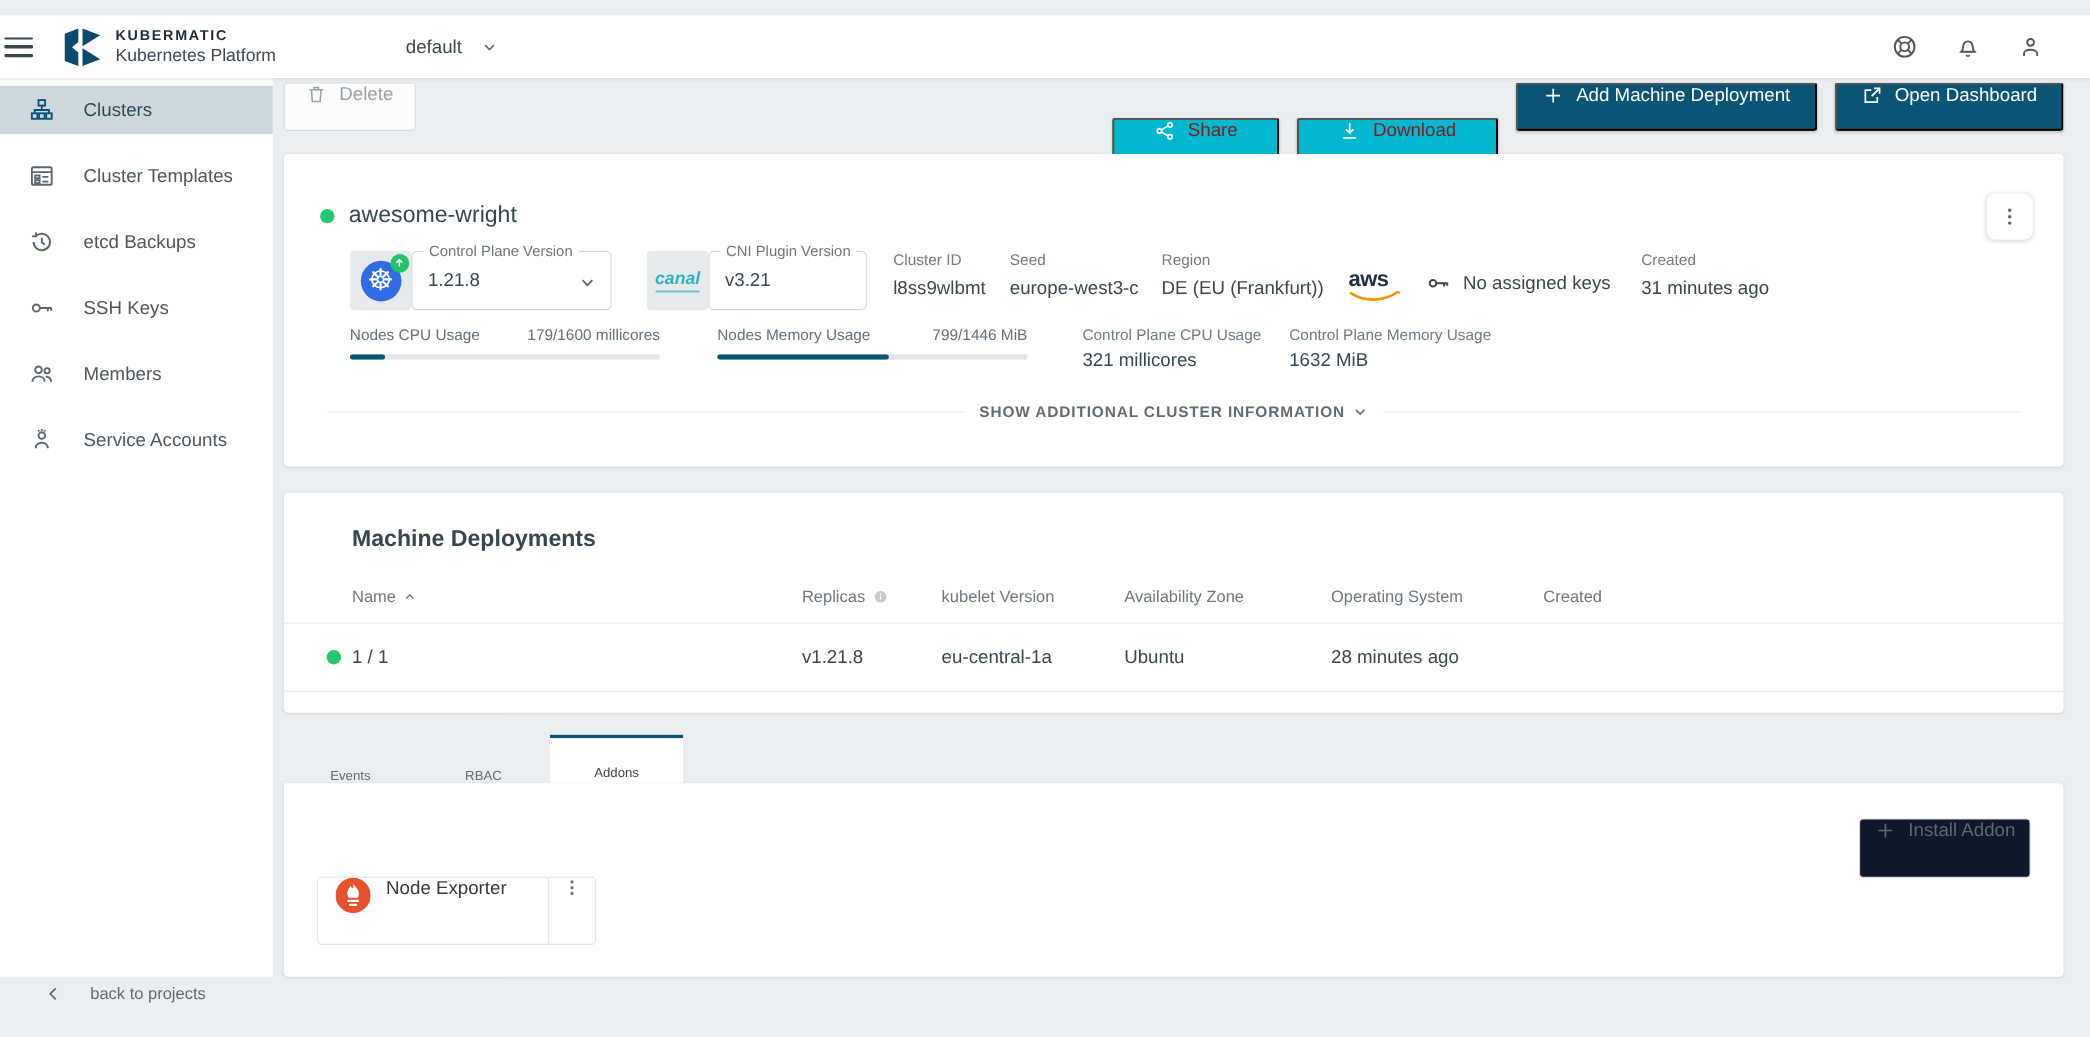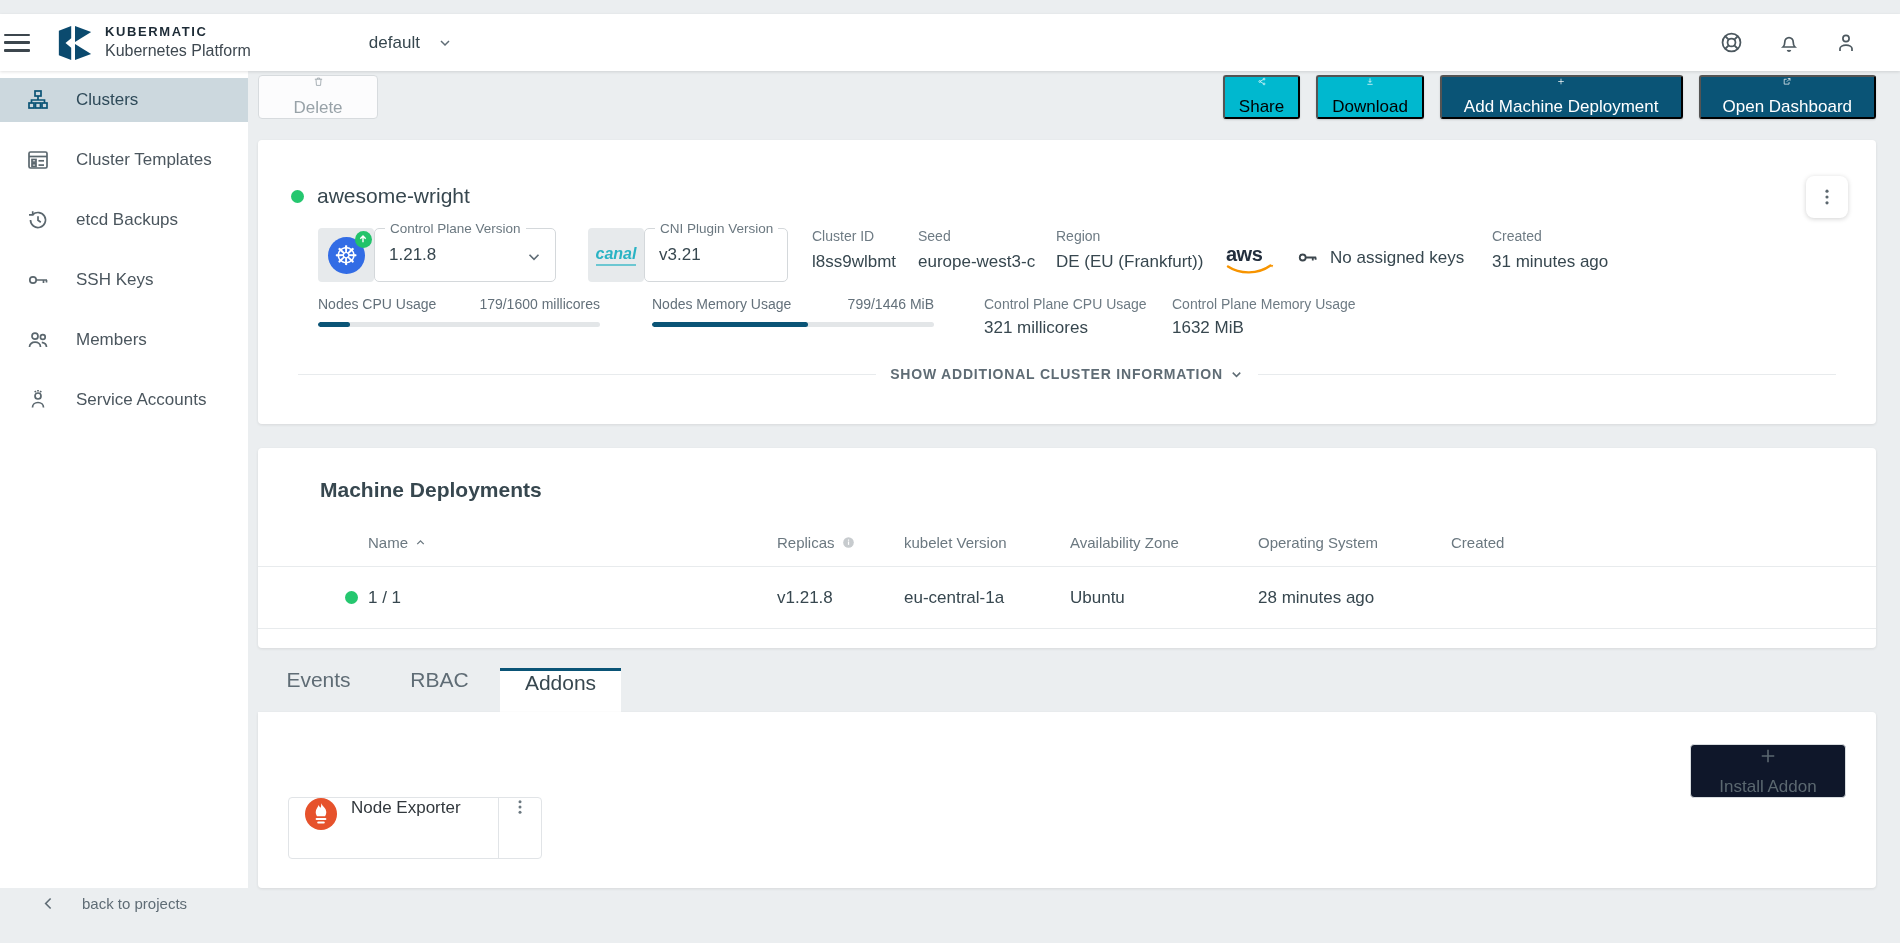--- a/index.html
+++ b/index.html
@@ -22,26 +22,26 @@
 
   
   .sidebar { position:absolute; top:57px; left:0; width:248px; height:831px; background:#fff; padding-top:21px; }
   .nav-item { height:44px; margin-bottom:16px; display:flex; align-items:center; padding-left:26px; gap:26px;
               font-size:17px; color:#4b565e; cursor:pointer; }
   .nav-item svg { color:#5b676e; flex:none; }
   .nav-item.active { background:#ccd8de; color:#2e4a59; font-weight:500; }
   .nav-item.active svg { color:#0a5476; }
 
   
-  .btn { display:flex; align-items:center; justify-content:center; gap:11px; height:44px; border-radius:3px;
-         font-size:17px; cursor:pointer; white-space:nowrap;flex-direction:column; }
+  .btn { display:flex; align-items:flex-start; justify-content:center; gap:11px; height:44px; border-radius:3px;
+         font-size:17px; cursor:pointer; white-space:nowrap; }
   .btn-delete { position:absolute; top:75px; left:258px; width:120px; background:#fcfcfd; border:1px solid #d7dbde;
                 color:#98a2a8; border-radius:4px; }
   .toolbar-right { position:absolute; top:75px; right:24px; display:flex; gap:16px; }
-  .btn-teal { background:#00b8cf; color:#000000; padding:0 14px; box-shadow:0 1px 2px rgba(0,0,0,.15); }
+  .btn-teal { background:#00b8cf; color:#7f1d1d; padding:0 36px; box-shadow:0 1px 2px rgba(0,0,0,.15);margin-top:32px; }
   .btn-dark { background:#0a5476; color:#fff; padding:0 22px; box-shadow:0 1px 2px rgba(0,0,0,.15); }
 
   
   .card { position:absolute; left:258px; right:24px; background:#fff; border-radius:4px; box-shadow:0 1px 3px rgba(0,0,0,.09); }
   .card-cluster { top:140px; height:284px; }
   .card-md { top:448px; height:200px; }
 
   .status-dot { width:13px; height:13px; border-radius:50%; background:#25c76f; }
 
   .cluster-name-row { position:absolute; top:44px; left:33px; display:flex; align-items:center; gap:13px; }
@@ -75,31 +75,31 @@
   .usage-track { margin-top:10px; height:5px; border-radius:3px; background:#e3e6e8; overflow:hidden; }
   .usage-fill { height:100%; background:#0a5476; border-radius:3px; }
 
   .show-more-row { position:absolute; top:224px; left:40px; right:40px; height:20px; display:flex; align-items:center;font-weight:bold; }
   .show-more-line { flex:1; height:1px; background:#e8ebed; }
   .show-more { display:flex; align-items:center; gap:6px; margin:0 14px; font-size:14px; letter-spacing:.8px;
                color:#5f6c75; cursor:pointer; white-space:nowrap; }
 
   
   .md-title { position:absolute; top:30px; left:62px; font-size:21px; color:#37474f; }
-  .md-grid { display:grid; grid-template-columns:409px 127px 166px 188px 193px 1fr; align-items:center;margin-left:48px; }
+  .md-grid { display:grid; grid-template-columns:409px 127px 166px 188px 193px 1fr; align-items:center; }
   .md-header { position:absolute; top:86px; left:0; right:0; padding-left:62px; }
   .md-header .col { font-size:15px; color:#6b7880; display:flex; align-items:center; gap:6px; cursor:pointer; }
   .md-divider { position:absolute; left:0; right:0; height:1px; background:#e8ebed; }
   .md-row { position:absolute; top:119px; left:0; right:0; height:61px; padding-left:62px; font-size:17px; color:#37474f; cursor:pointer; }
   .md-row .row-dot { position:absolute; left:39px; top:24px; }
 
   
   .tabs { position:absolute; top:668px; left:258px; display:flex; }
-  .tab { width:121px; height:44px; display:flex; align-items:flex-start; justify-content:center;
-         font-size:21px; color:#5f6c75; cursor:pointer; }
+  .tab { width:121px; height:44px; display:flex; align-items:flex-end; justify-content:center;
+         font-size:12px; color:#5f6c75; cursor:pointer; }
   .tab.active { background:#fff; border-top:3px solid #0a5476; color:#37474f; padding-bottom:3px; }
 
   
   .addons-panel { position:absolute; top:712px; left:258px; right:24px; height:176px; background:#fff;
                   border-radius:0 4px 4px 4px; box-shadow:0 1px 3px rgba(0,0,0,.09); }
   .btn-install { position:absolute; top:32px; right:30px; width:156px; height:54px; background:#0f172a;
                  border:1px solid #d9dde0; border-radius:4px; color:#5b6870; }
   .addon-chip { position:absolute; top:85px; left:30px; width:254px; height:62px; border:1px solid #e1e4e7;
                 border-radius:4px; background:#fff; display:flex; align-items:flex-start; }
   .addon-chip-name { margin-left:14px; font-size:17px; color:#32383d; flex:1; }

